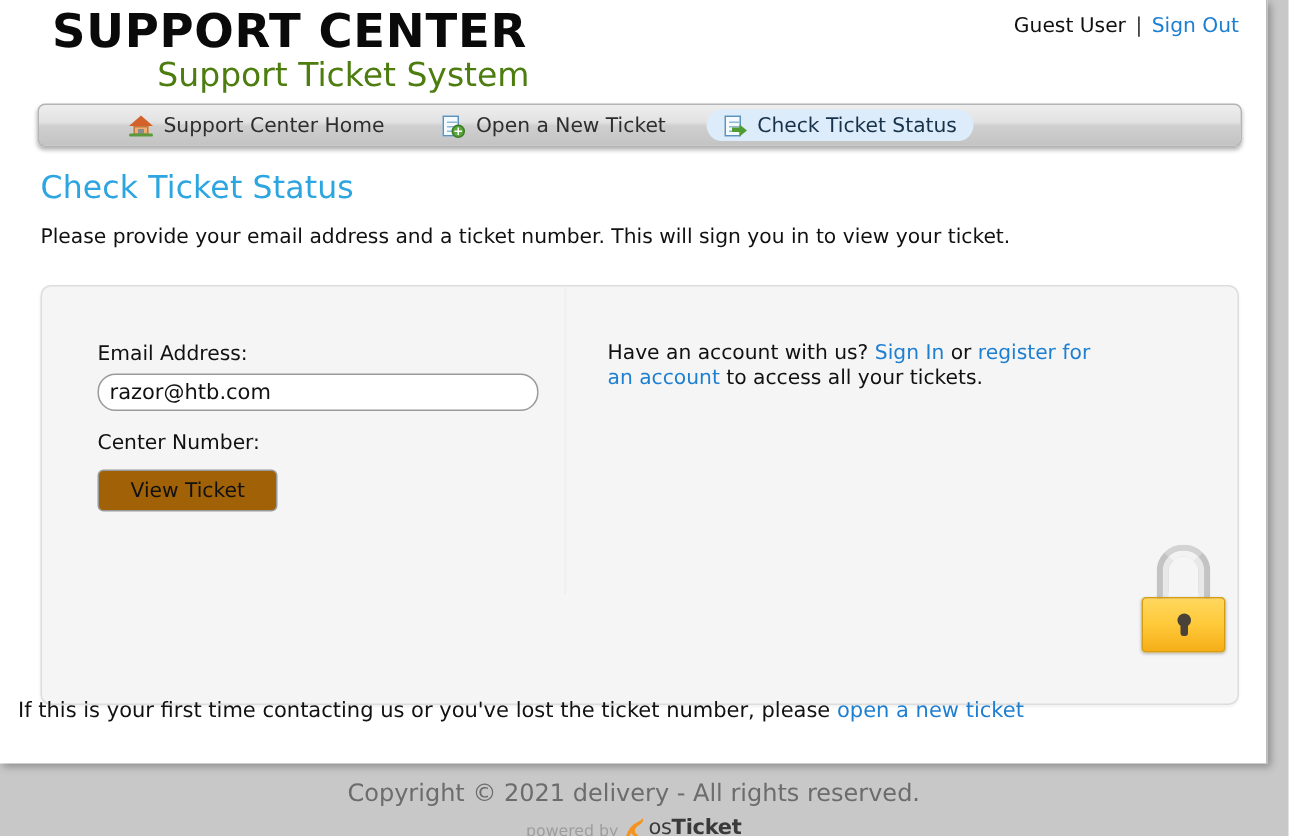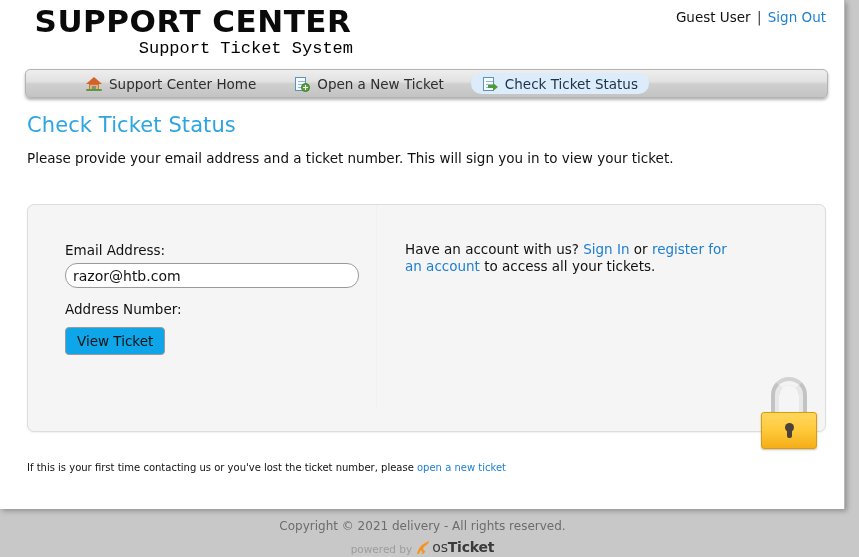--- a/index.html
+++ b/index.html
@@ -42,25 +42,24 @@
     font-size: 31px;
     font-weight: bold;
     letter-spacing: 0.5px;
     color: #0a0a0a;
     display: block;
     text-align: center;
     margin-left: -8px;
   }
   #logo-sub {
     display: block;
-    font-size: 17px;
-    color: #000000;
+    font-size: 22px;
+    color: #4d7c0f;
     margin-top: 3px;
     padding-right: 14px;
-    font-family: Liberation Mono, monospace;
   }
   #user-nav {
     position: absolute;
     right: 18px; top: 9px;
     font-size: 13.5px;
     color: #111;
     white-space: nowrap;
   }
   #user-nav .sep { color: #333; margin: 0 2px; }
   a.lnk {
@@ -196,23 +195,23 @@
   #intro {
     margin: 0;
     padding: 13px 0 0 27px;
     font-size: 13.5px;
     color: #111;
   }
 
   
   #panel {
     position: absolute;
-    left: 27px; top: 100px;
+    left: 27px; top: 86px;
     width: 799px;
-    height: 228px;
+    height: 280px;
     background: #f5f5f5;
     border: 1px solid #dddddd;
     border-radius: 7px;
     box-shadow: 0 1px 2px rgba(0,0,0,0.06);
   }
   #panel-divider {
     position: absolute;
     left: 348px; top: 0px;
     width: 1px; height: 205px;
     background: #e2e2e2;
@@ -241,24 +240,24 @@
     background: #ffffff;
     border: 1px solid #9a9a9a;
     border-radius: 12px;
     outline: none;
     margin-bottom: 13px;
   }
   #view-ticket-button {
     font-family: "DejaVu Sans", "Liberation Sans", sans-serif;
     font-size: 13.5px;
     color: #111;
-    background: #0ea5e9;
+    background: #a16207;
     border: 1px solid #9a9a9a;
     border-radius: 4px;
-    padding: 5px 11px;
+    padding: 5px 21px;
     margin-top: 5px;
     cursor: pointer;
   }
 
   #account-col {
     position: absolute;
     left: 377px; top: 36px;
     width: 330px;
     font-size: 13.5px;
     line-height: 1.28;
@@ -311,36 +310,36 @@
     position: absolute;
     left: 2px; top: 7px;
     width: 5px; height: 8px;
     background: #4a4238;
     border-radius: 0 0 2px 2px;
   }
 
   
   #bottom-note {
     position: absolute;
-    left: 27px; top: 348px;
-    font-size: 10px;
+    left: 12px; top: 348px;
+    font-size: 14px;
     color: #111;
   }
 
   
   #footer {
     position: absolute;
     left: 0; top: 509px;
     width: 845px;
     height: 48px;
     text-align: center;
     padding-top: 10px;
   }
   #copyright {
-    font-size: 12px;
+    font-size: 16px;
     color: #6c6c6c;
     display: block;
   }
   #powered {
     display: inline-flex;
     align-items: flex-end;
     justify-content: center;
     margin-top: 5px;
     height: 17px;
   }
@@ -416,21 +415,21 @@
     <p id="intro">Please provide your email address and a ticket number. This will sign you in to view your ticket.</p>
 
     <div id="panel">
 
       <div id="panel-divider"></div>
 
       <div id="form-col">
         <label class="field-label">Email Address:</label>
         <input class="text-input" type="text" value="razor@htb.com" style="">
 
-        <label class="field-label">Address Number:</label>
+        <label class="field-label">Center Number:</label>
 
         <button id="view-ticket-button">View Ticket</button>
       </div>
 
       <div id="account-col">
         <span>Have an account with us?</span>
         <a class="lnk" href="#">Sign In</a>
         <span>or</span>
         <a class="lnk" href="#">register for an account</a>
         <span>to access all your tickets.</span>

